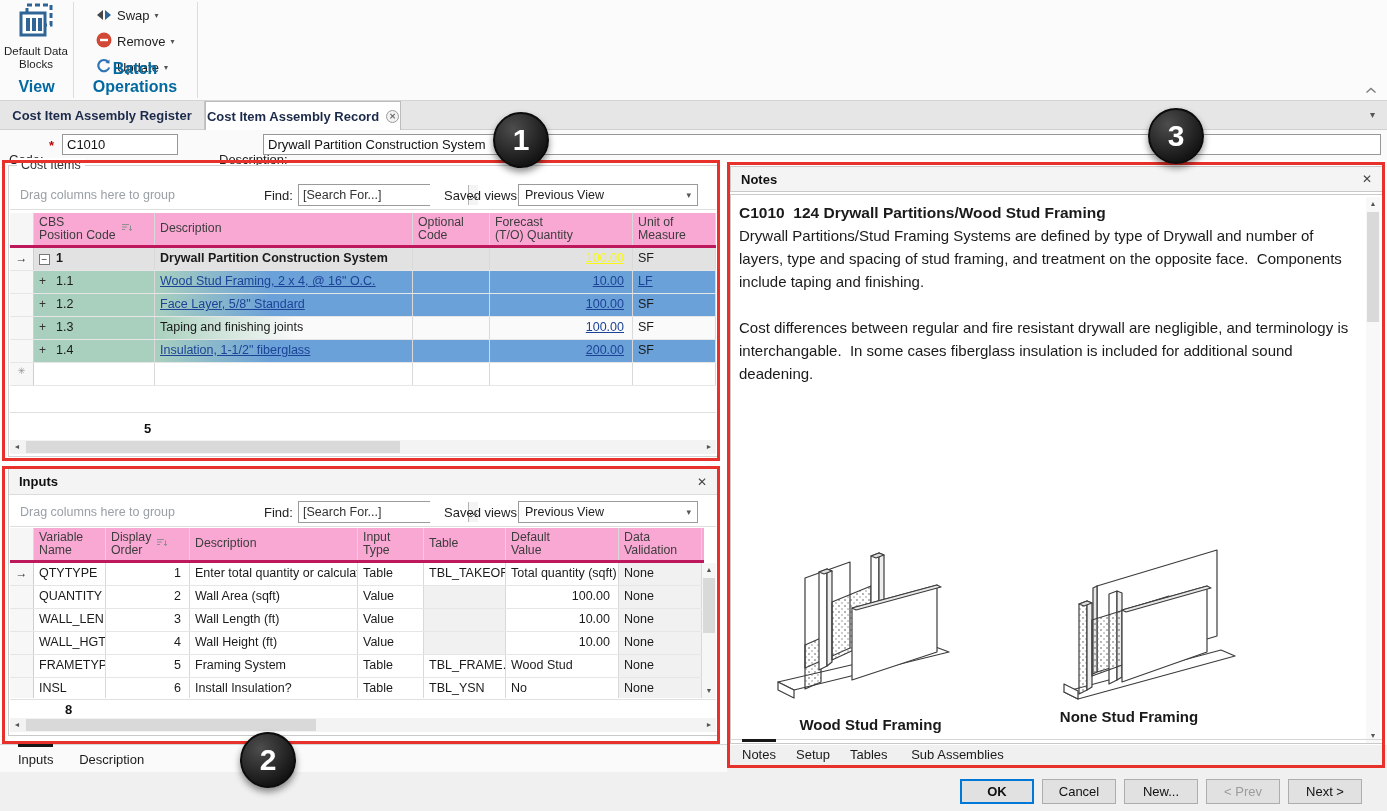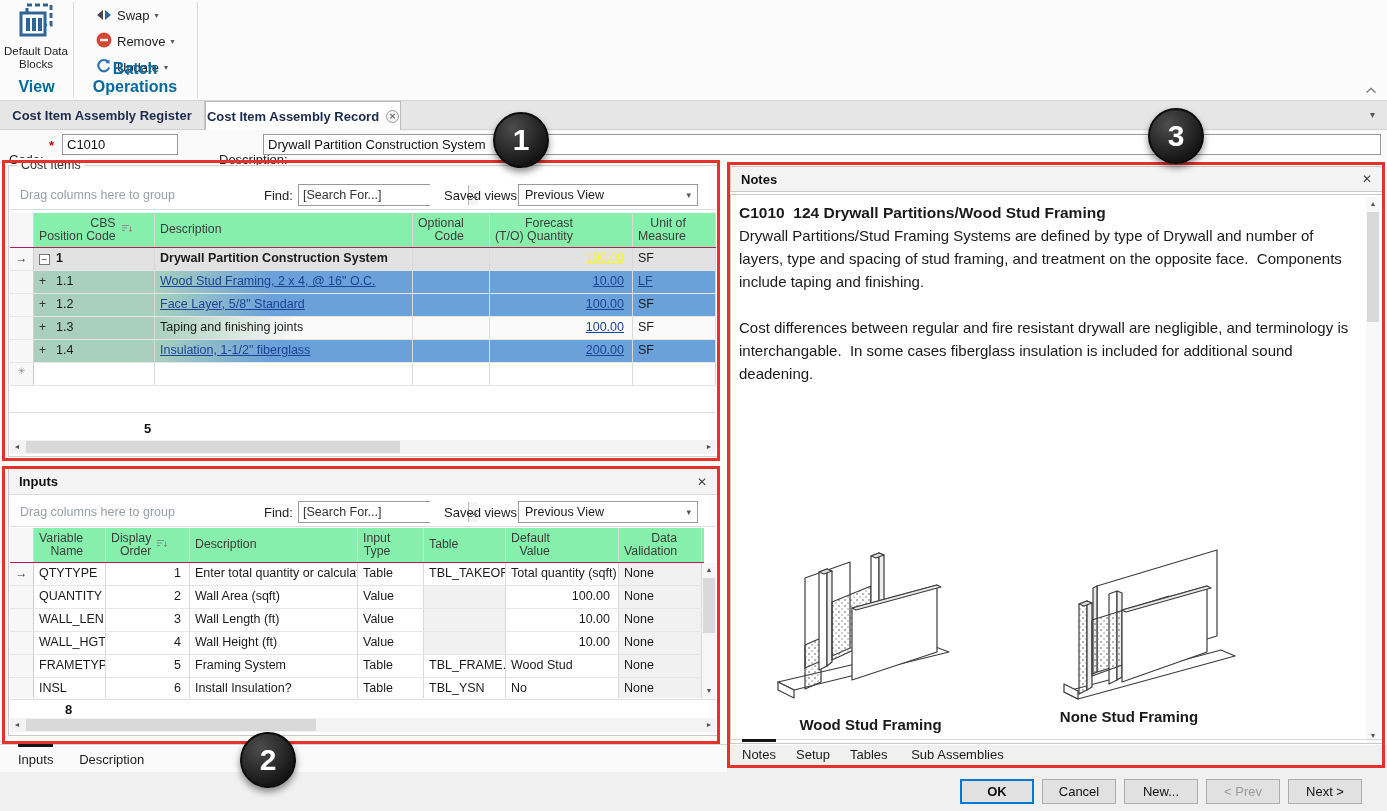--- a/index.html
+++ b/index.html
@@ -50,21 +50,21 @@
   .tb-label{position:absolute;top:8px;font-size:13px;color:#222;}
   .findbox{position:absolute;top:4px;height:22px;border:1px solid #9a9a9a;background:#fff;display:flex;}
   .findbox input{flex:1;border:none;outline:none;font-family:"Liberation Sans",sans-serif;font-size:12.5px;padding:0 4px;color:#333;background:#fff;}
   .ellipsisbtn{width:20px;border-left:1px solid #b5b5b5;background:#f4f4f4;font-size:11px;color:#333;text-align:center;line-height:18px;}
   .combo{position:absolute;top:4px;height:22px;border:1px solid #9a9a9a;background:#fff;font-size:12.5px;color:#222;
     display:flex;align-items:center;padding:0 6px;}
   .combo .cval{flex:1;}
   .combo .caret{font-size:9px;}
 
   
-  .ghrow{display:flex;height:35px;background:#86efac;border-bottom:1px solid #be185d;text-align:right;}
+  .ghrow{display:flex;height:35px;background:#f9a8d4;border-bottom:3px solid #be185d;}
   .ghc{border-right:1px solid #d9d9d9;padding:0 5px;font-size:12.3px;color:#3d3d3d;display:flex;align-items:center;gap:5px;overflow:hidden;}
   .ghc .lines{line-height:13.5px;white-space:nowrap;}
   .grow{display:flex;height:23px;border-bottom:1px solid #e6e6e6;}
   .gc{border-right:1px solid #d9d9d9;padding:3px 5px 0 5px;font-size:12.5px;color:#1a1a1a;overflow:hidden;white-space:nowrap;}
   .c-ind{background:#f7f7f7;border-right:1px solid #cfcfcf;color:#333;font-size:12px;padding-top:3px;text-align:center;}
   .ta-r{text-align:right;padding-right:8px;}
   .lnk{color:#1c4396;text-decoration:underline;}
   .bold{font-weight:bold;}
   .qty-yellow{color:#f8f818;text-decoration:underline;}
   .t-parent .gc{background:#e2e2e2;}

